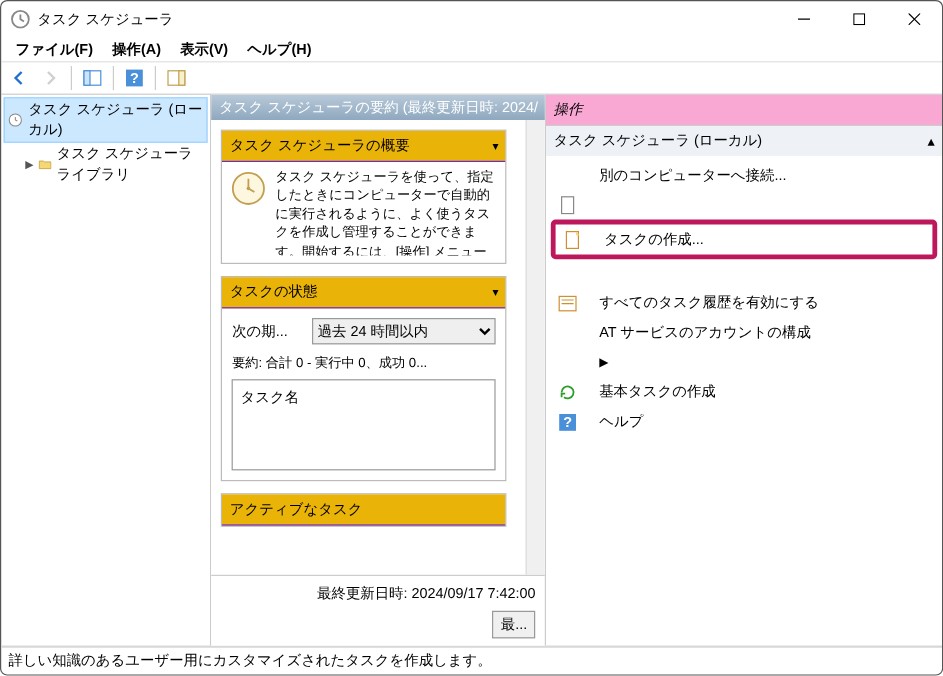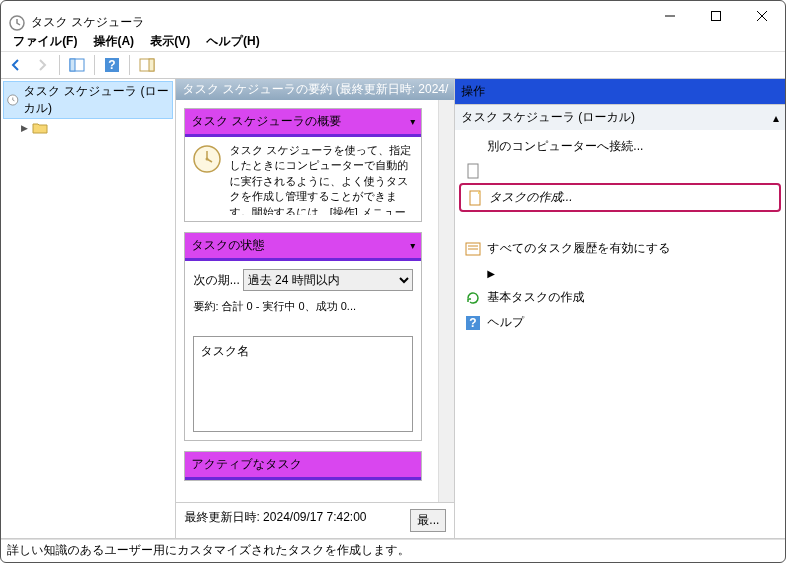--- a/index.html
+++ b/index.html
@@ -1,53 +1,53 @@
 <!DOCTYPE html>
 <html><head>
 <meta charset="utf-8">
 <style>
 * { box-sizing: border-box; margin: 0; padding: 0; font-family: "Yu Gothic UI", "Meiryo", sans-serif; font-size: 12px; }
 body { width: 786px; height: 563px; background: #fff; overflow: hidden; border: 1px solid #555; border-radius: 6px; }
-.titlebar { height: 30px; display: flex; align-items: flex-end; padding-left: 8px; }
+.titlebar { height: 30px; display: flex; align-items: center; padding-left: 8px; }
 .titlebar .app-icon { width: 16px; height: 16px; margin-right: 6px; }
 .titlebar .title { flex: 1; }
 .titlebar .win-btns { display: flex; }
 .titlebar .win-btn { width: 46px; height: 30px; display: flex; align-items: center; justify-content: center; }
 .menubar { height: 20px; display: flex; gap: 4px; padding-left: 6px; }
 .menubar span { padding: 2px 6px; font-weight: bold; }
 .toolbar { height: 28px; border-top: 1px solid #e0e0e0; border-bottom: 1px solid #ccc; display: flex; align-items: center; padding-left: 4px; gap: 4px; }
 .toolbar .tb-btn { width: 22px; height: 22px; display: flex; align-items: center; justify-content: center; border: 1px solid transparent; }
 .toolbar .sep { width: 1px; height: 20px; background: #ccc; margin: 0 2px; }
 .main { display: flex; height: 460px; border-bottom: 1px solid #ccc; }
 .tree-pane { width: 187px; border-right: 1px solid #ccc; padding: 2px; }
 .tree-item { display: flex; align-items: center; gap: 4px; padding: 1px 2px; }
 .tree-item.selected { background: #cce8ff; border: 1px solid #99d1ff; }
 .tree-sub { padding-left: 16px; }
 .center-pane { flex: 1; background: #fff; border-right: 1px solid #ccc; display: flex; flex-direction: column; }
 .summary-header { background: #9fb5c9; background: linear-gradient(#b8c9d9, #8fa8bf); color: #fff; padding: 2px 6px; font-weight: 400; white-space: nowrap; overflow: hidden; }
 .center-body { flex: 1; overflow-y: auto; padding: 8px 16px 8px 8px; position: relative; }
 .section { border: 1px solid #bbb; margin-bottom: 10px; }
-.section-head { background: #d946ef; border-bottom: 3px solid #6d28d9; display: flex; align-items: center; justify-content: space-between; padding: 4px 6px; }
+.section-head { background: #eab308; border-bottom: 1px solid #6d28d9; display: flex; align-items: center; justify-content: space-between; padding: 4px 6px; }
 .section-body { padding: 6px; }
 .overview-content { display: flex; gap: 6px; }
 .clock-icon { flex-shrink: 0; }
 .overview-text { font-size: 11px; line-height: 1.4; overflow: hidden; max-height: 72px; }
 .state-body { padding: 8px; }
-.state-row { display: flex; align-items: center; gap: 3px; margin-bottom: 8px; }
+.state-row { display: flex; align-items: center; gap: 20px; margin-bottom: 8px; }
 .state-row select { flex: 1; height: 22px; border: 1px solid #999; }
 .state-summary { font-size: 11px; white-space: nowrap; overflow: hidden; }
-.task-box { border: 1px solid #999; height: 96px; padding: 6px; margin-top: 22px; }
-.bottom-bar { display: flex; align-items: flex-start; gap: 6px; padding: 6px 8px; border-top: 1px solid #ccc; }
+.task-box { border: 1px solid #999; height: 76px; padding: 6px; margin-top: 6px; }
+.bottom-bar { display: flex; align-items: flex-end; gap: 6px; padding: 6px 8px; border-top: 1px solid #ccc; flex-direction: column; }
 .refresh-btn { border: 1px solid #999; padding: 2px 6px; background: #f0f0f0; }
 .actions-pane { width: 352px; display: flex; flex-direction: column; }
-.actions-title { background: #1d4ed8; border-bottom: 1px solid #ccc; padding: 4px 6px; }
+.actions-title { background: #f9a8d4; border-bottom: 1px solid #ccc; padding: 4px 6px; font-style: italic; }
 .actions-group-head { background: #eef2f6; padding: 4px 6px; display: flex; justify-content: space-between; align-items: center; }
 .actions-list { padding: 4px; }
-.action-item { display: flex; align-items: center; gap: 6px; padding: 4px 6px; }
-.action-item.highlighted { border: 2px solid #be185d; border-radius: 4px; font-style: italic; }
+.action-item { display: flex; align-items: center; gap: 18px; padding: 4px 6px; }
+.action-item.highlighted { border: 4px solid #be185d; border-radius: 4px; }
 .action-icon { width: 16px; height: 16px; flex-shrink: 0; }
 .statusbar { height: 22px; padding: 3px 6px; border-top: 1px solid #e0e0e0; display: flex; align-items: center; }
 .scrollbar { width: 16px; background: #f0f0f0; border-left: 1px solid #ddd; }
 .center-flex { display: flex; flex: 1; overflow: hidden; }
 .chevron { font-size: 9px; color: #555; }
 .caret-collapse { font-size: 10px; }
 </style>
 </head>
 <body>
 
@@ -126,20 +126,21 @@
           <path d="M8 5v3l2 1" stroke="#888" fill="none"></path>
         </svg>
       <span>タスク スケジューラ (ローカル)</span>
     </div>
     <div class="tree-sub">
       <div class="tree-item">
         <span class="chevron">▶</span>
         <svg width="16" height="16" viewBox="0 0 16 16">
             <path d="M1 4h5l1 1h8v8H1z" fill="#f7d774" stroke="#c0a040"></path>
           </svg>
+        <span>タスク スケジューラ ライブラリ</span>
       </div>
     </div>
   </div>
 
   <div class="center-pane">
     <div class="summary-header">タスク スケジューラの要約 (最終更新日時: 2024/</div>
     <div class="center-flex">
       <div class="center-body">
 
         <div class="section">
@@ -216,20 +217,24 @@
       </div>
       <div class="action-item">
         <svg class="action-icon" viewBox="0 0 16 16">
             <rect x="1" y="2" width="14" height="12" fill="#fff" stroke="#d09030"></rect>
             <path d="M3 5h10M3 8h10" stroke="#d09030"></path>
           </svg>
         <span>すべてのタスク履歴を有効にする</span>
       </div>
       <div class="action-item">
         <span class="action-icon"></span>
+        <span>AT サービスのアカウントの構成</span>
+      </div>
+      <div class="action-item">
+        <span class="action-icon"></span>
         <span style="font-size:10px">▶</span>
       </div>
       <div class="action-item">
         <svg class="action-icon" viewBox="0 0 16 16">
             <path d="M3 8a5 5 0 1 1 2 4" fill="none" stroke="#2a9d2a" stroke-width="1.5"></path>
             <path d="M3 12v-3h3" fill="none" stroke="#2a9d2a" stroke-width="1.5"></path>
           </svg>
         <span>基本タスクの作成</span>
       </div>
       <div class="action-item">

